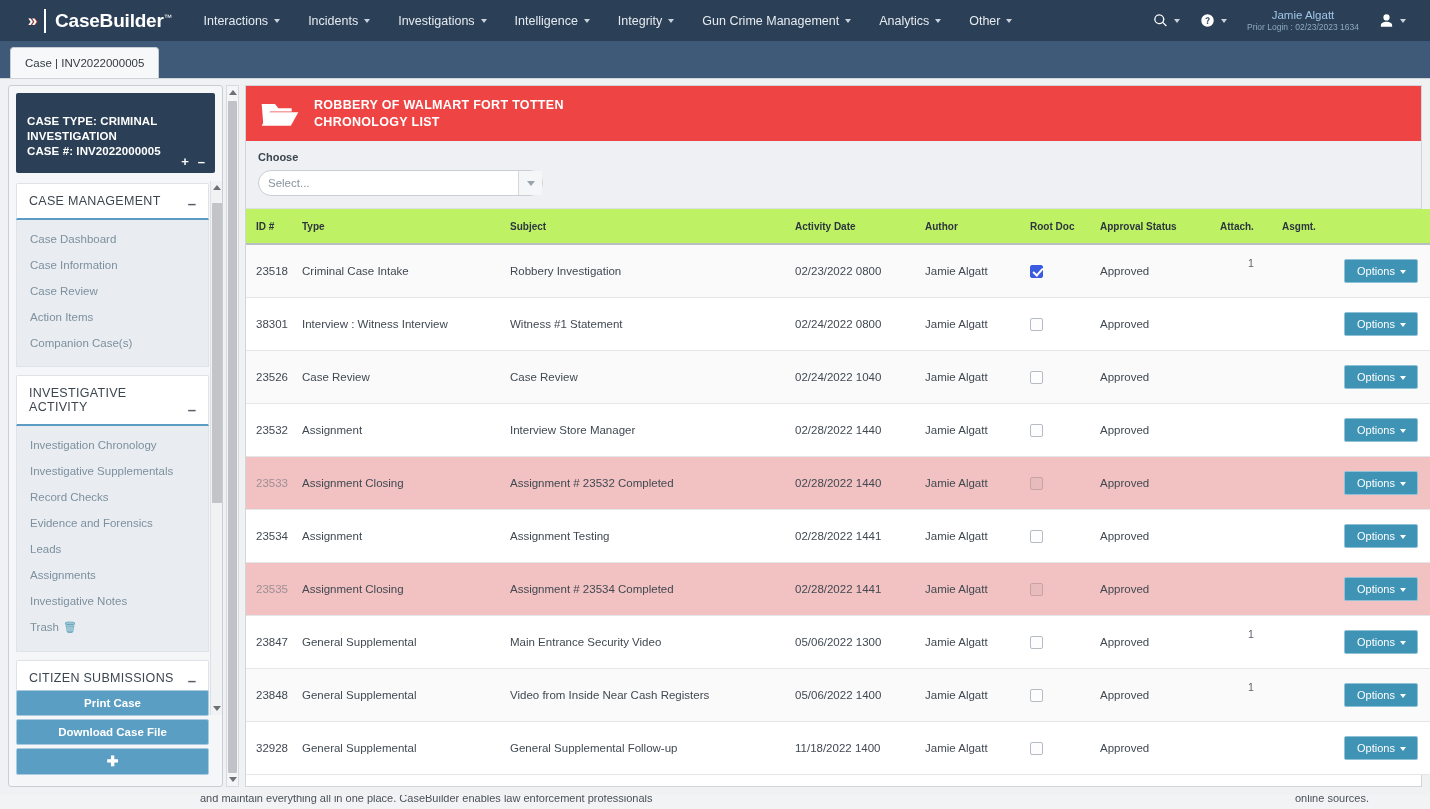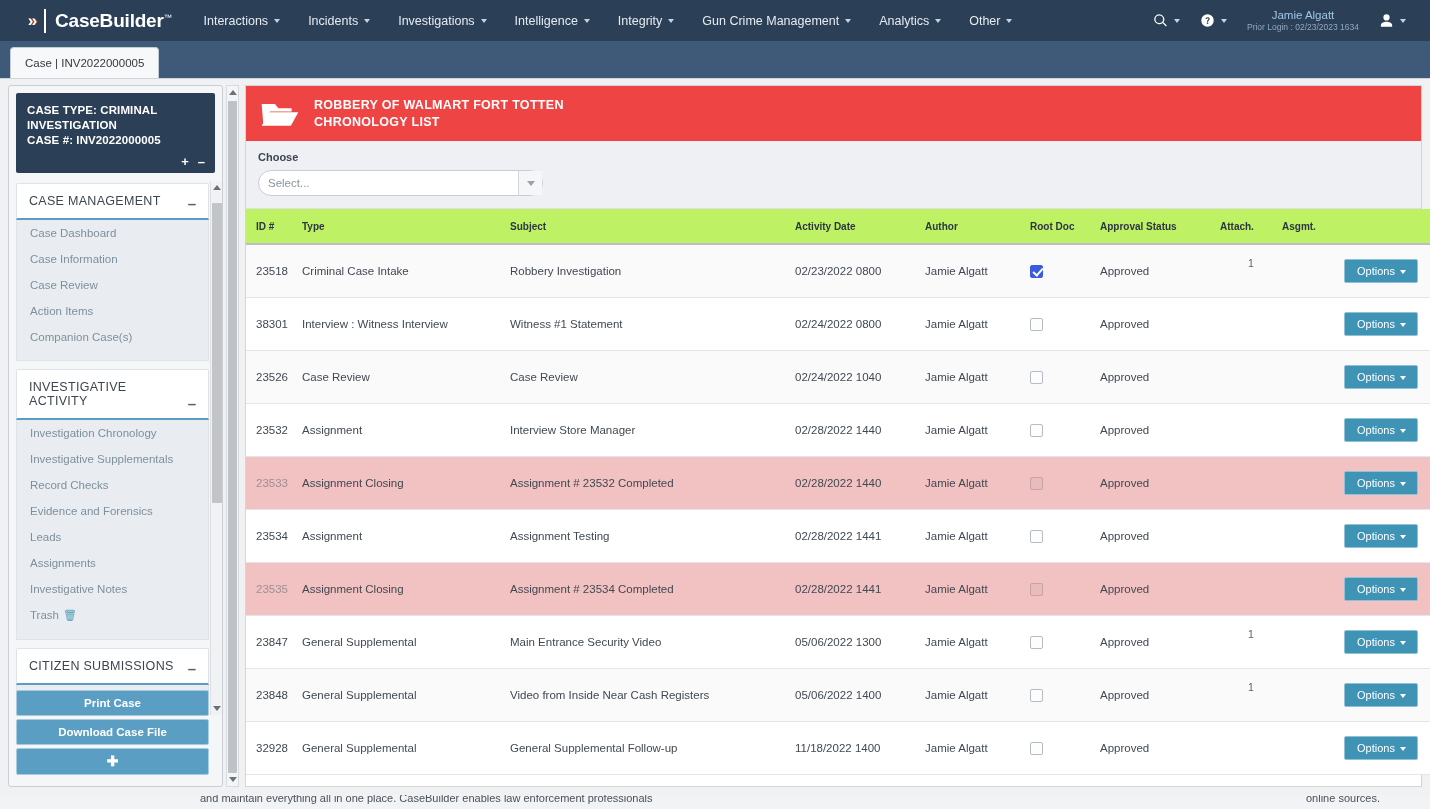--- a/index.html
+++ b/index.html
@@ -108,21 +108,21 @@
     position: absolute; left: 8px; top: 6px;
     width: 215px; height: 702px;
     background: #f5f6f8;
     border: 1px solid #c9ced5;
     border-radius: 3px;
   }
   .case-header {
     margin: 7px 7px 0 7px;
     background: #2b3f56;
     border-radius: 2px;
-    padding: 10px 11px 8px 11px;
+    padding: 21px 11px 8px 11px;
     position: relative;
     height: 80px;
   }
   .case-header .line {
     color: #ffffff; font-size: 11.5px; font-weight: bold;
     line-height: 1.32; letter-spacing: .1px;
   }
   .case-hdr-ctrls {
     position: absolute; right: 10px; bottom: 5px;
     display: flex; gap: 9px;
@@ -153,21 +153,21 @@
   .acc-head:first-child { margin-top: 0; }
   .acc-title {
     color: #3c4650; font-size: 12.5px; letter-spacing: .3px;
   }
   .acc-minus {
     color: #55606b; font-size: 15px; font-weight: bold; line-height: .6;
   }
   .acc-body {
     background: #e9edf1;
     border: 1px solid #dfe3e8; border-top: none;
-    padding: 0 0 10px 0;
+    padding: 6px 0 10px 0;
   }
   .acc-link {
     display: block;
     color: #7d909e; font-size: 11.5px;
     padding: 7px 13px;
     text-decoration: none; cursor: pointer;
   }
   .trash-glyph { color: #4d9ab5; margin-left: 4px; font-size: 11px; }
 
   
@@ -355,21 +355,21 @@
     position: absolute; left: 0; top: -6px;
     width: 1430px; height: 20px;
     background: #f2f3f5;
     border-top: 1px solid #c9ced4;
   }
   .footer-text {
     position: absolute; left: 200px; top: 2px;
     font-size: 11px; color: #4a5159; white-space: nowrap;
   }
   .footer-right {
-    position: absolute; right: 50px; top: 2px;
+    position: absolute; right: 61px; top: 2px;
     font-size: 11px; color: #4a5159; white-space: nowrap;
   }
 </style>
 </head>
 <body>
 
 <div class="topnav">
   <div class="brand">
     <div class="brand-mark">
       <span class="chev">»</span>

